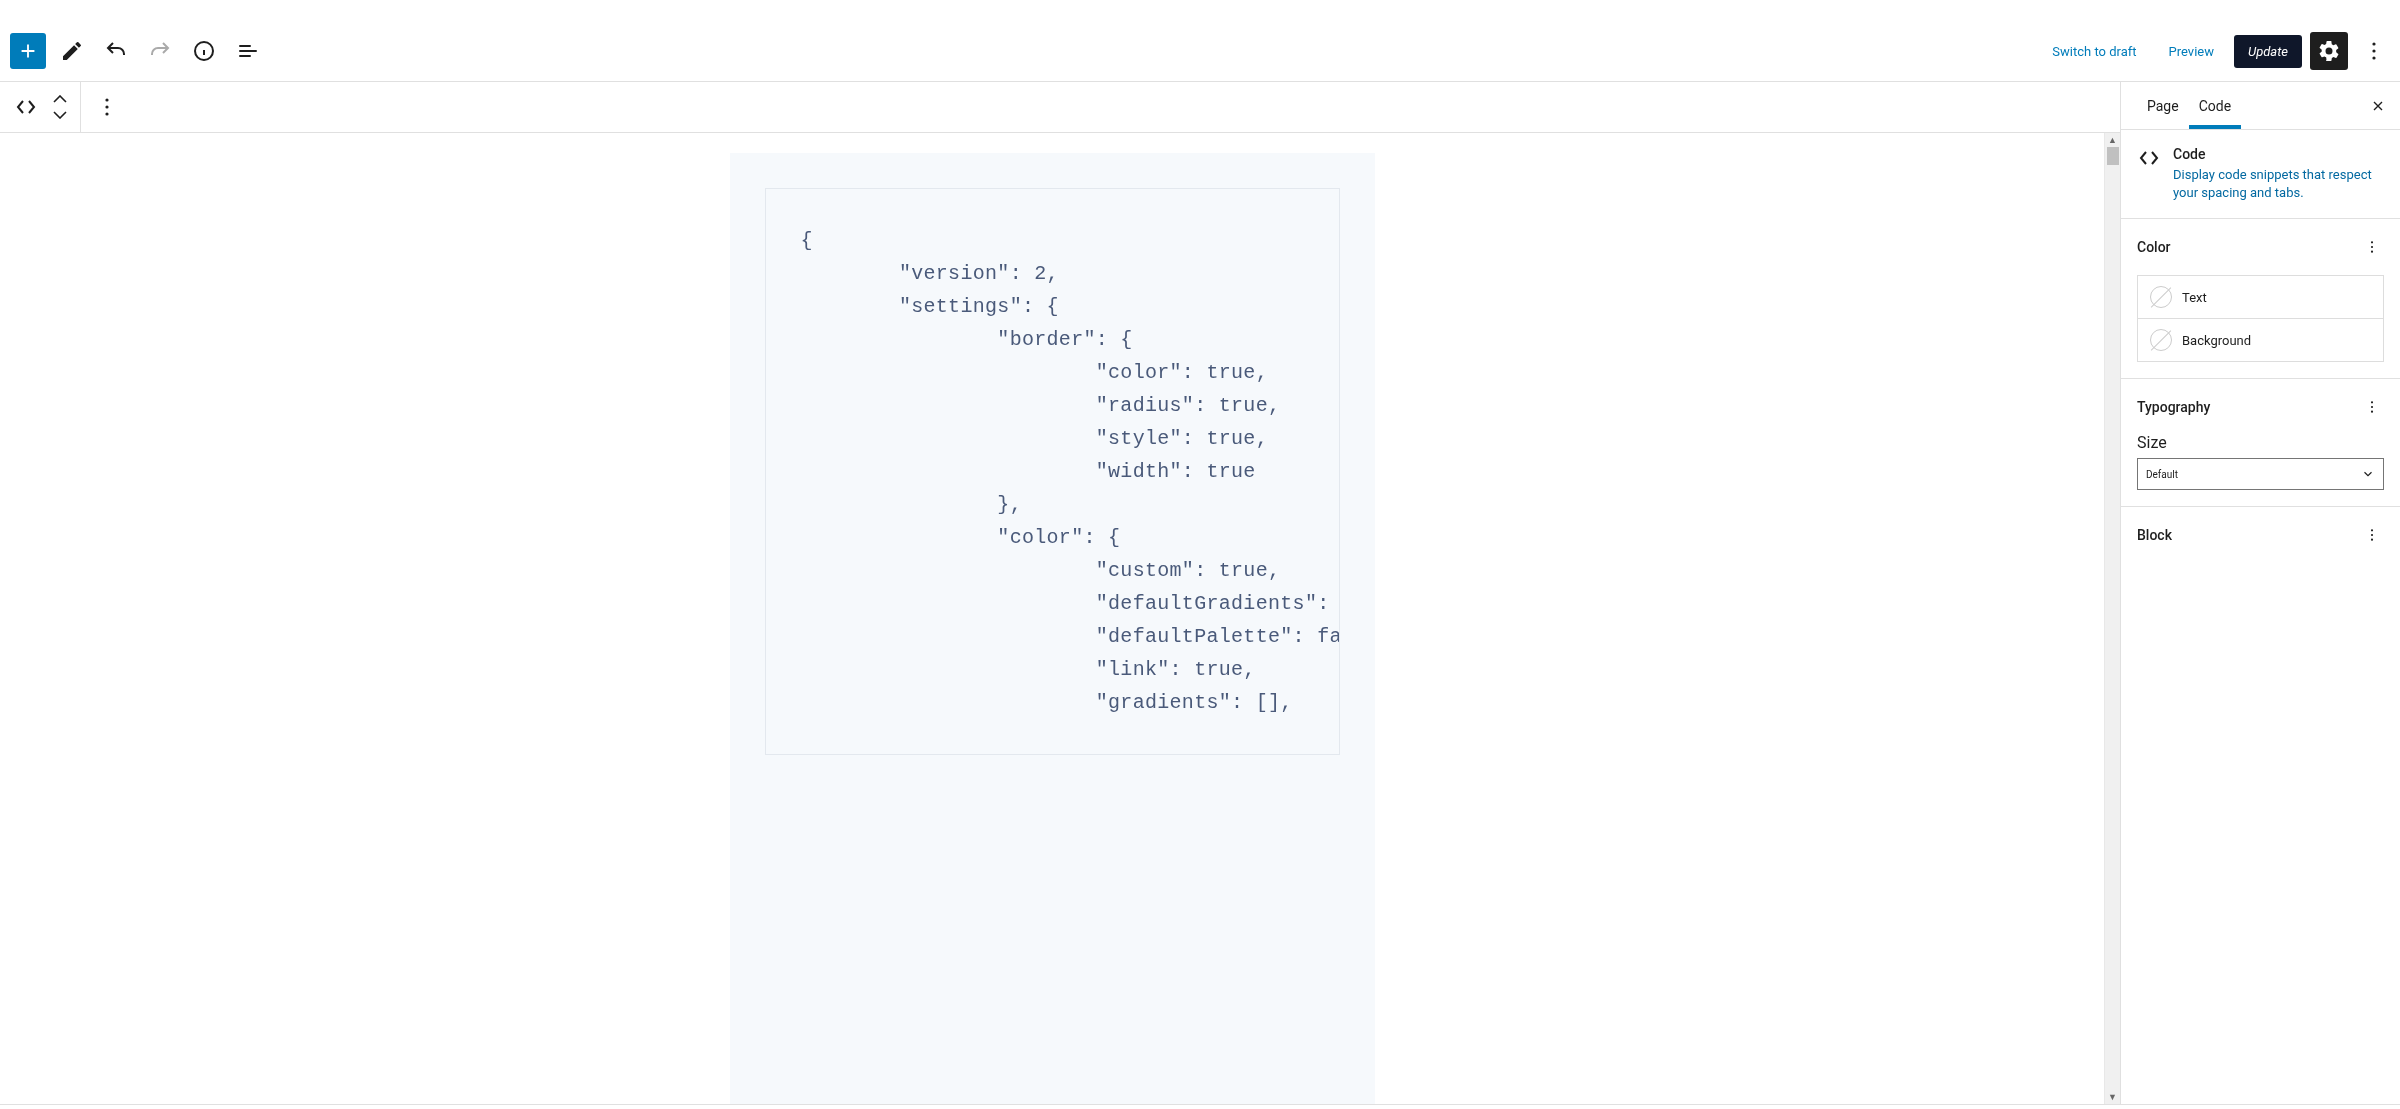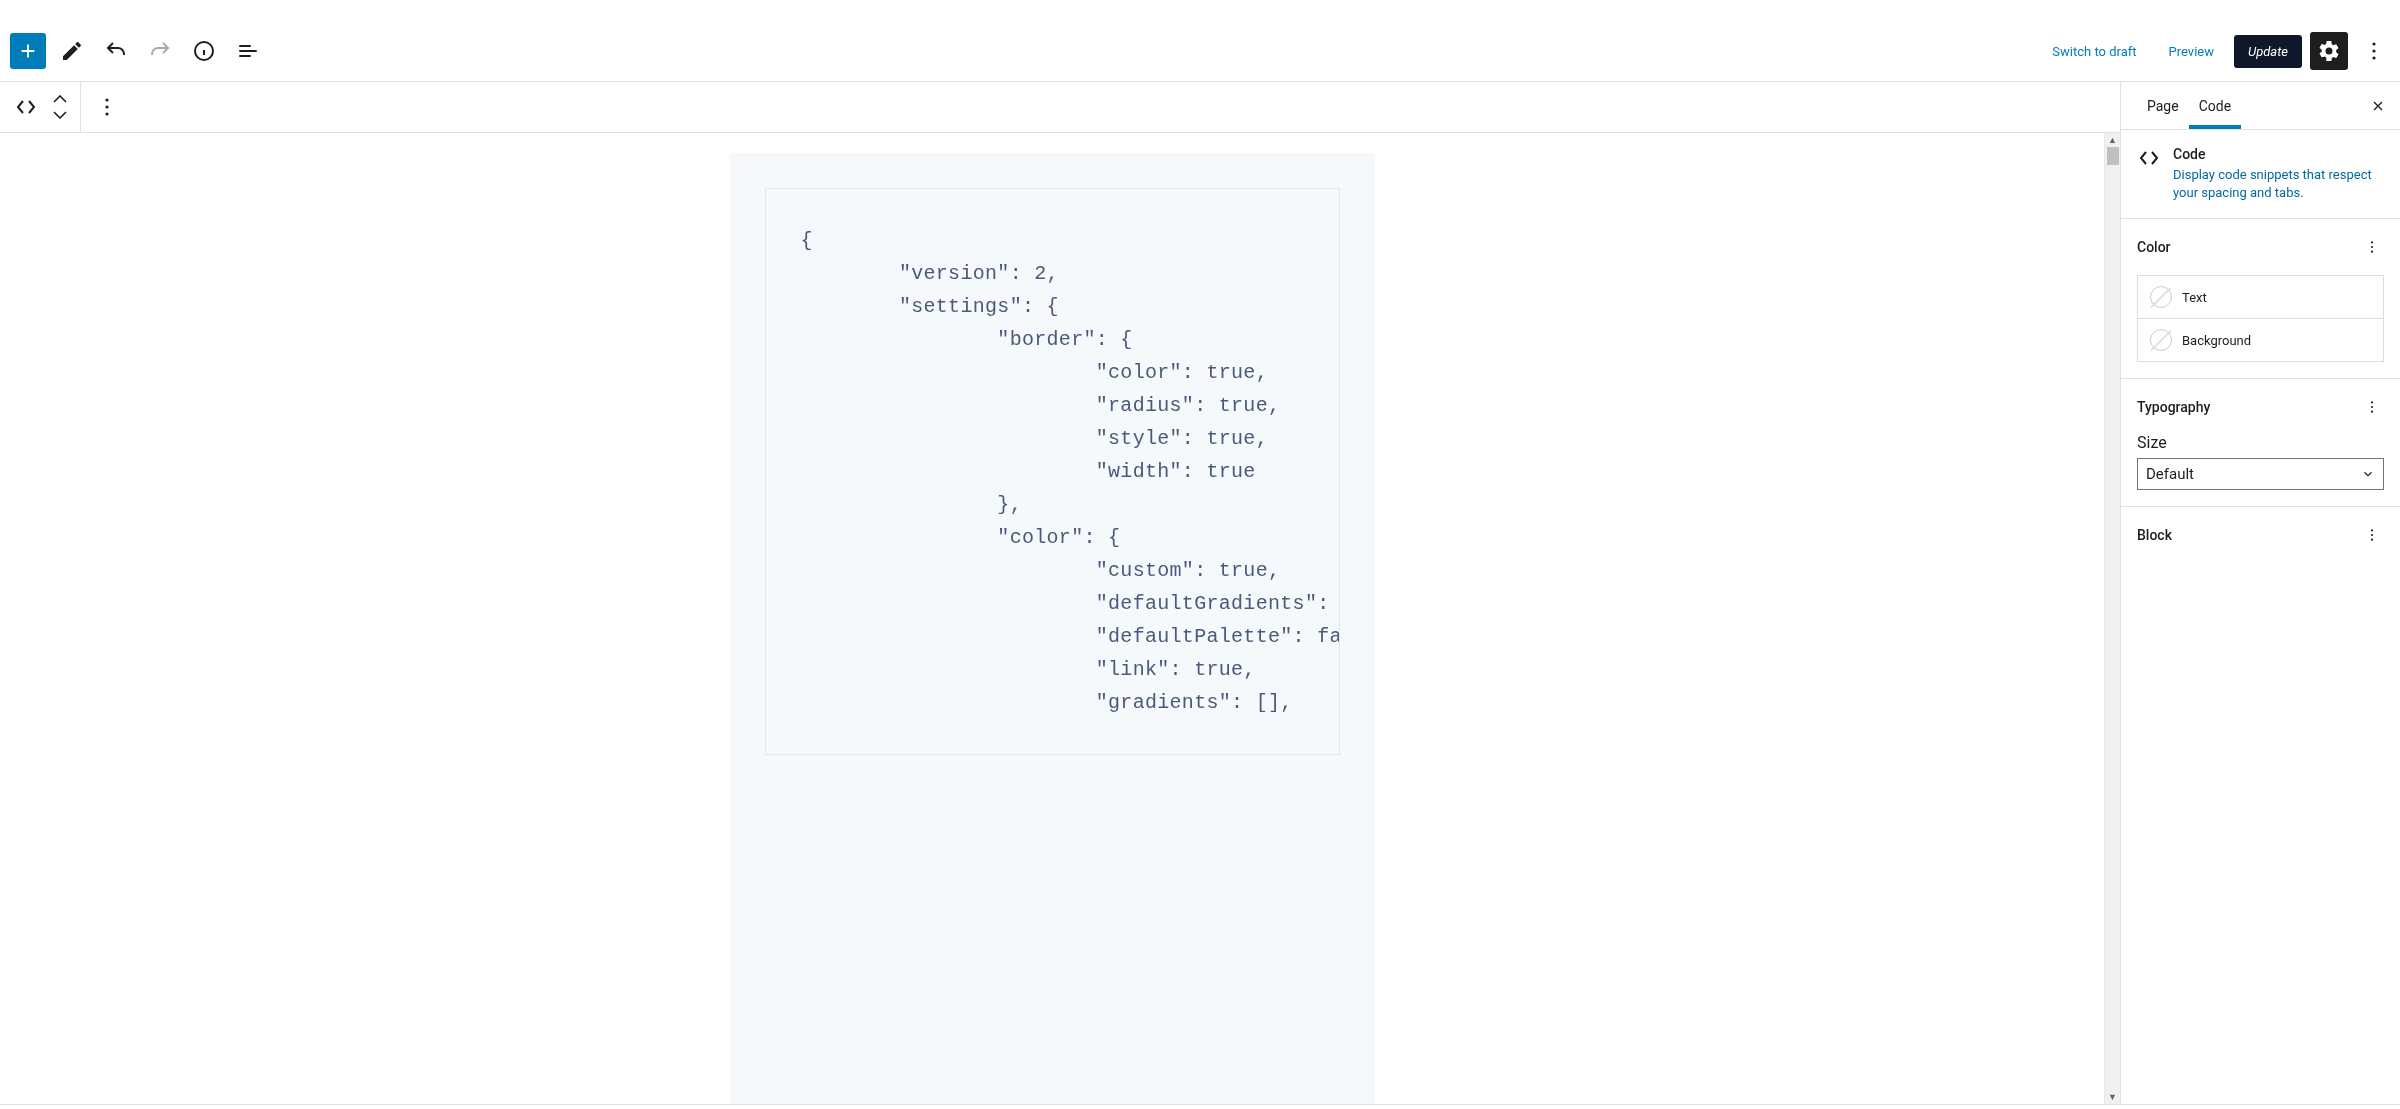--- a/index.html
+++ b/index.html
@@ -225,21 +225,21 @@
   background: #ccc;
   top: 50%; left: -20%;
   transform: rotate(-45deg);
 }
 .size-label { font-size: 16px; margin: 14px 0 6px; }
 .select {
   border: 1px solid #757575;
   height: 32px;
   display: flex; align-items: center; justify-content: space-between;
   padding: 0 8px;
-  font-size: 15px;
+  font-size: 10px;
   cursor: pointer;
 }
 .width-row { margin-top: 12px; }
 .width-label { font-size: 12px; margin-bottom: 6px; }
 .width-input {
   border: 1px solid #757575;
   height: 32px;
   width: 124px;
   display: flex; align-items: center; justify-content: flex-end;
   padding: 0 6px;

